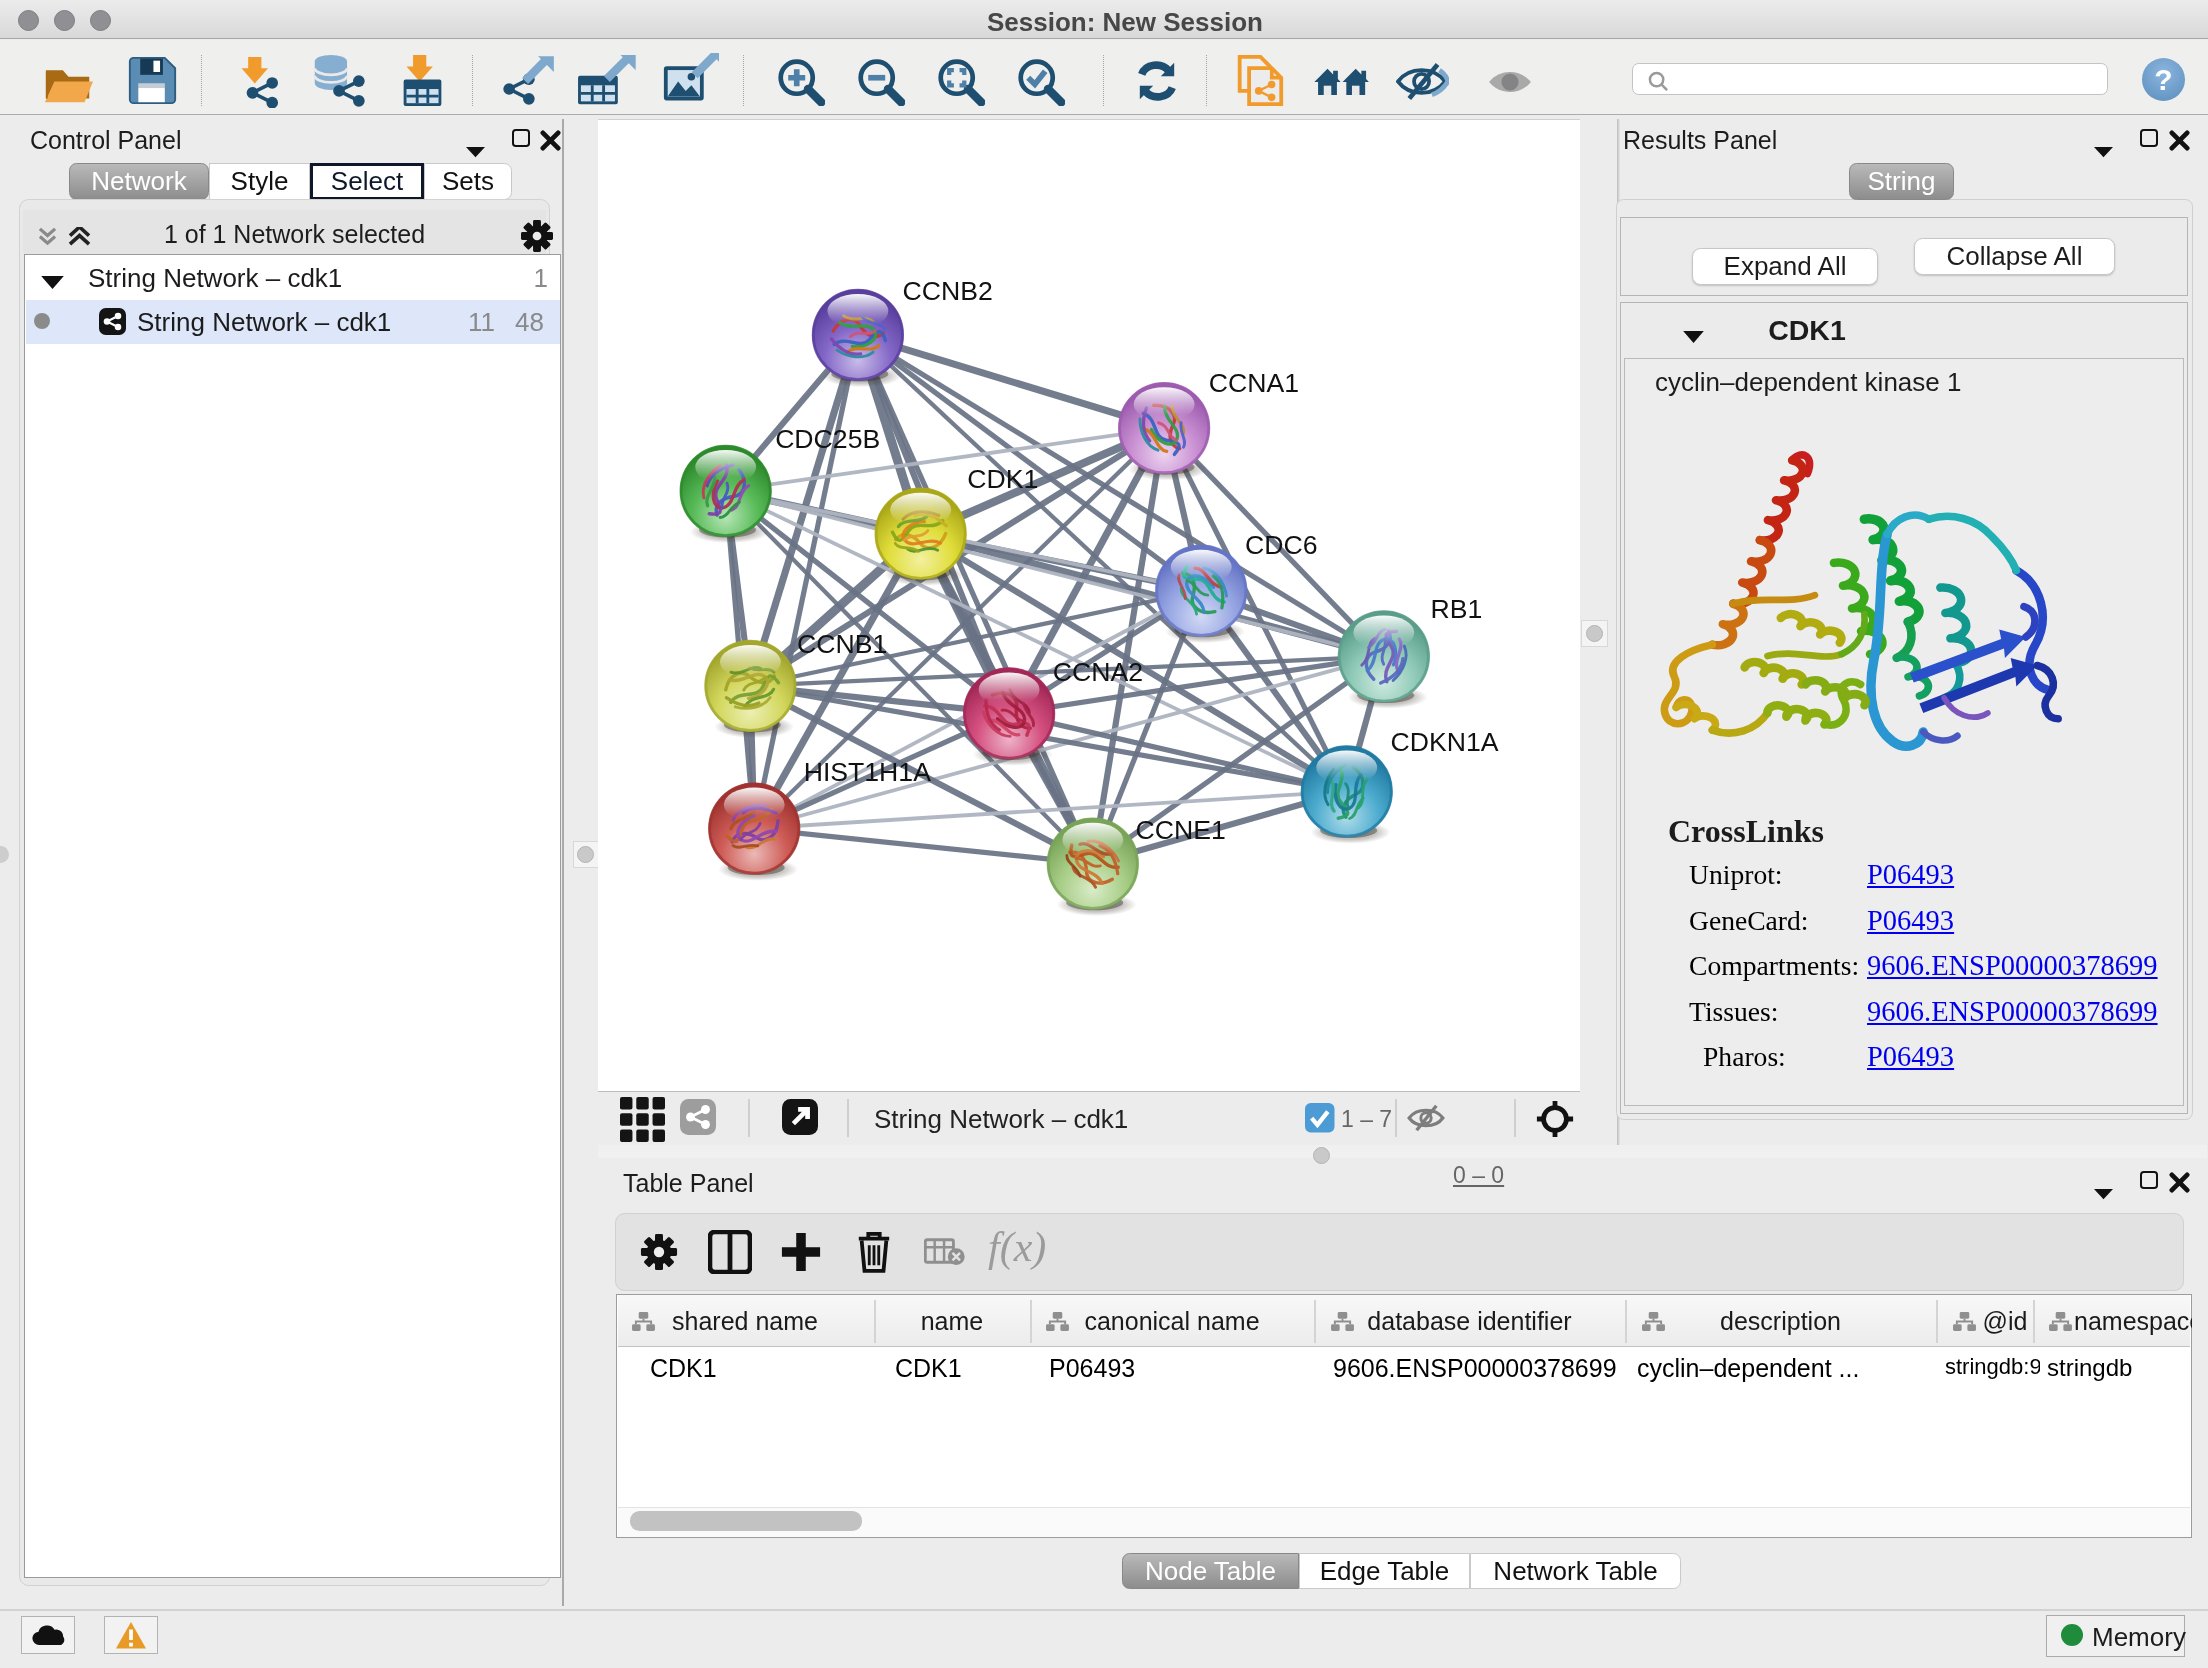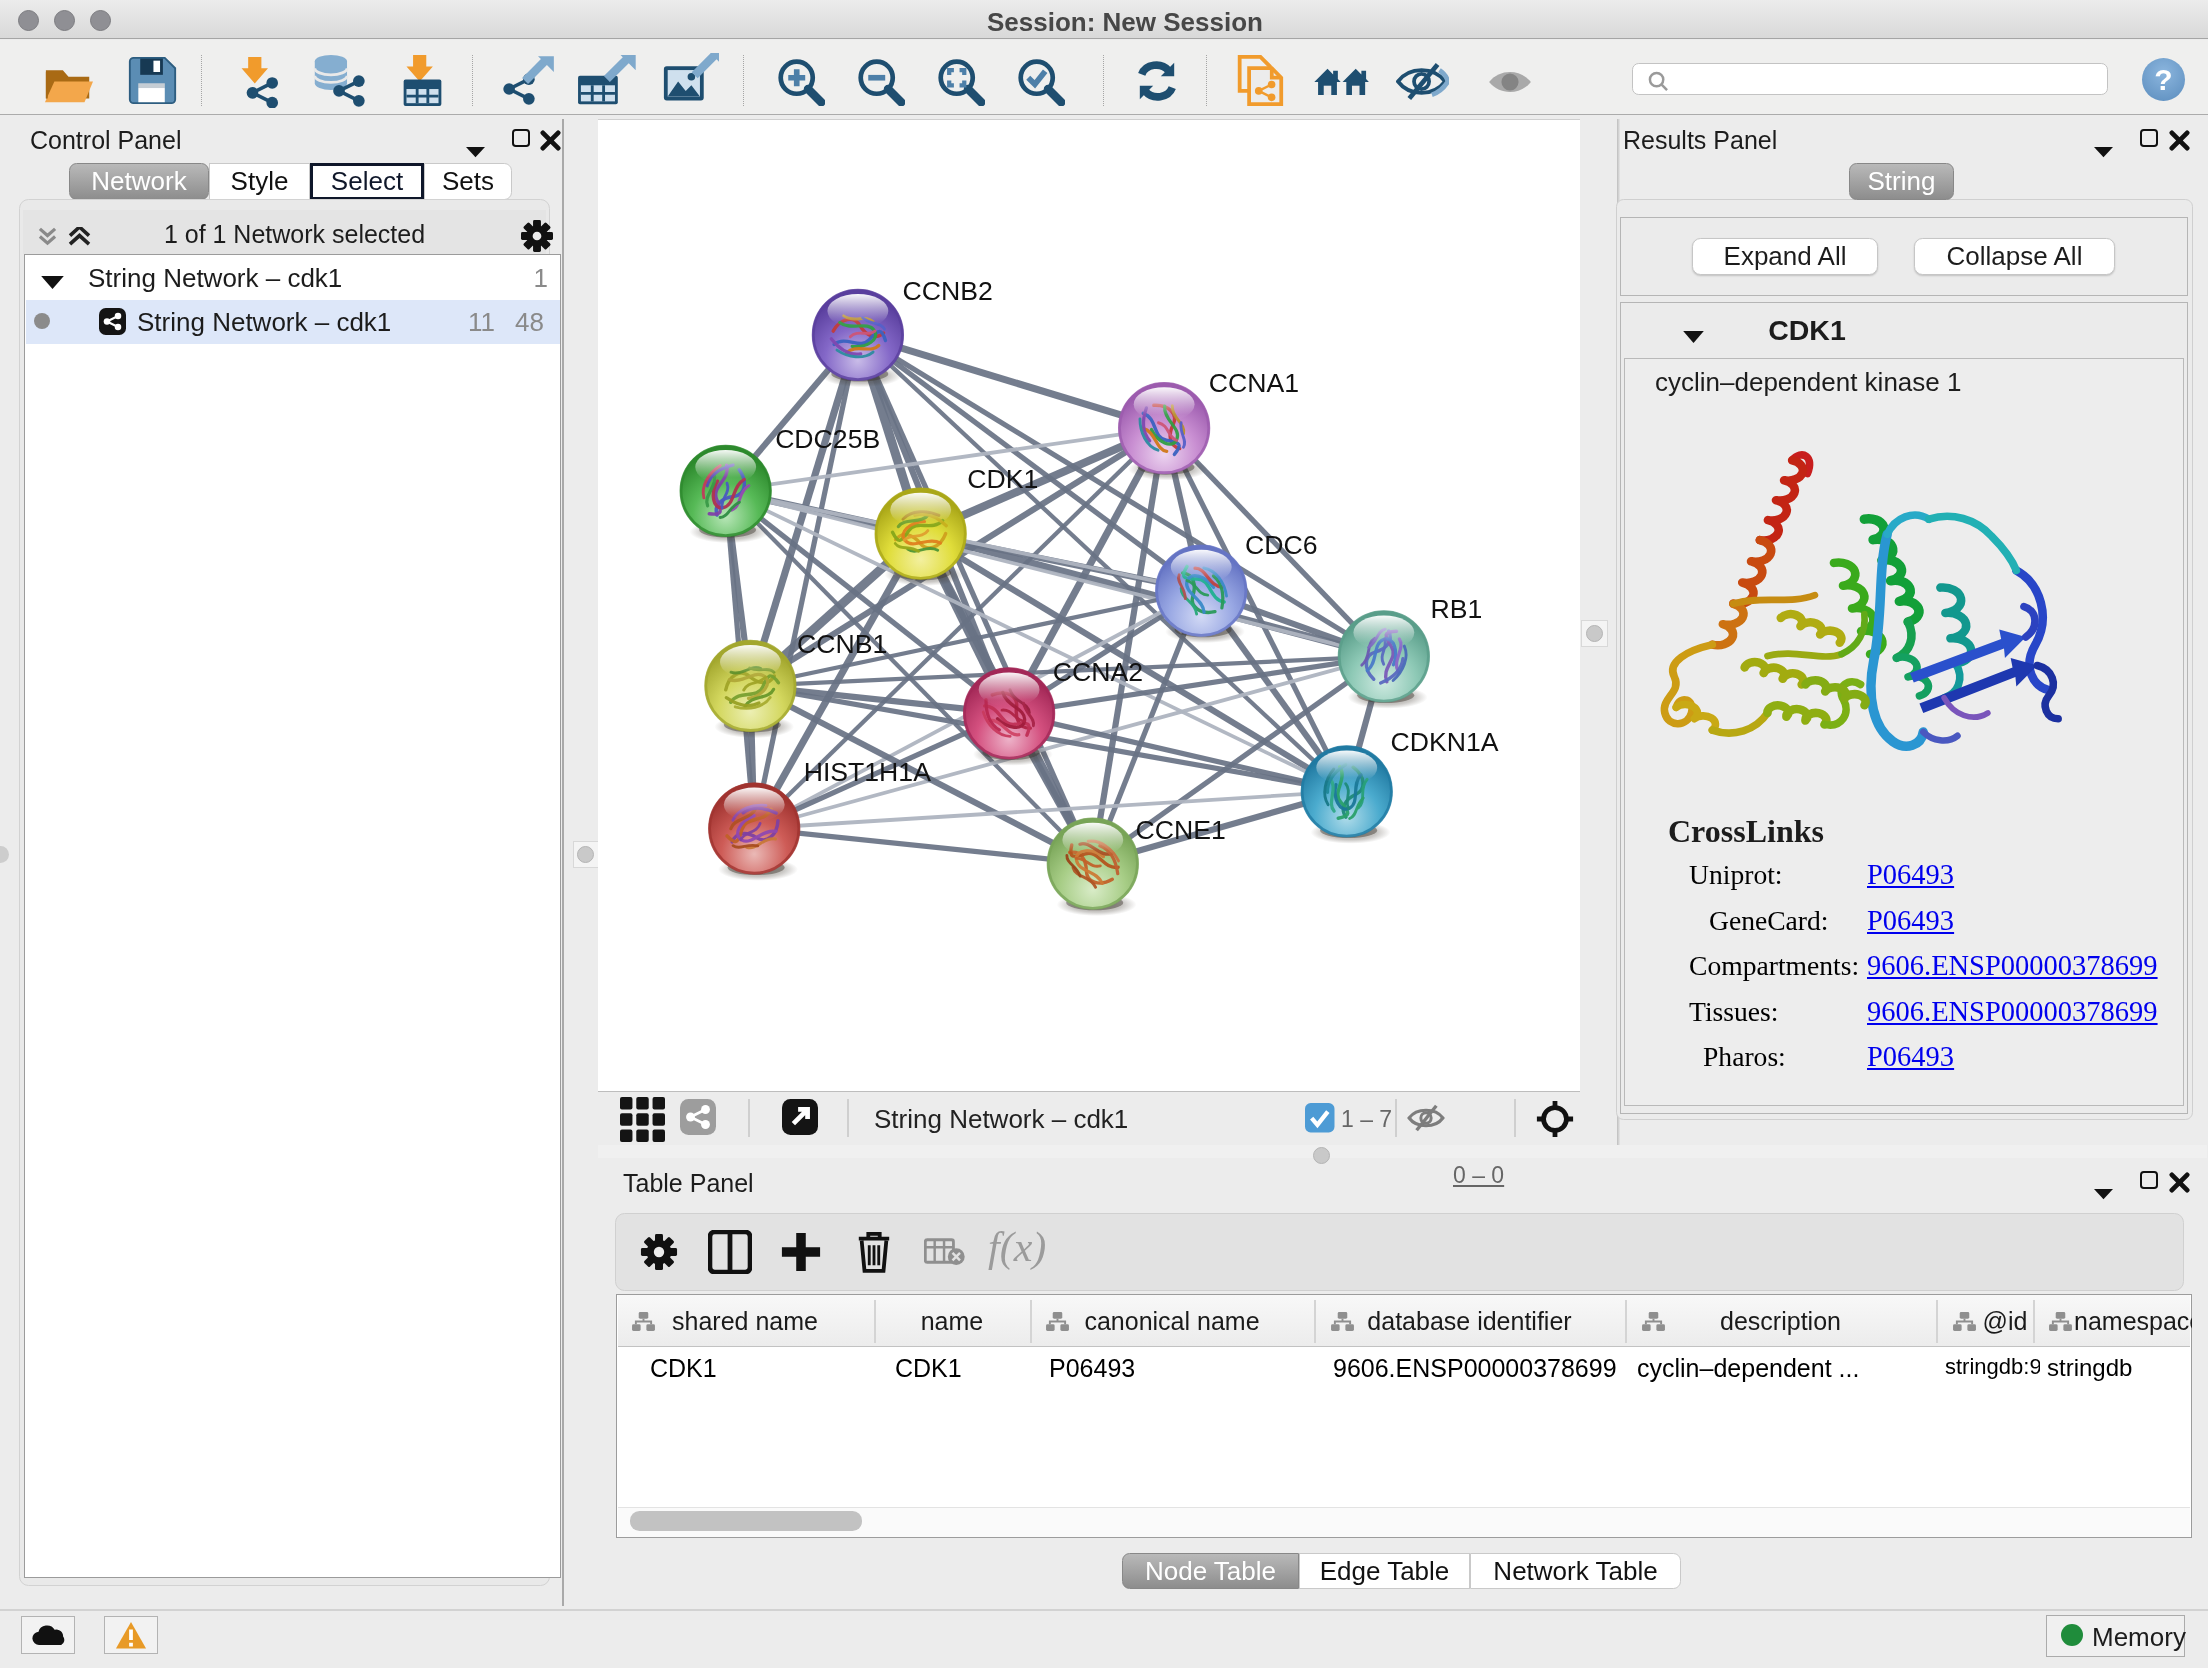--- a/index.html
+++ b/index.html
@@ -560,21 +560,21 @@
 <div style="position:absolute;left:2093px;top:135px;width:21px;height:13.3px;"><svg width="21" height="13.3" viewBox="0 0 22 14" style="">
       <path d="M1 2 L21 2 L11 13 Z" fill="#111"></path>
     </svg></div>
 <div class="abs" style="left:2140px;top:129px;width:18px;height:18px;border:2.4px solid #111;border-radius:3.8px;"></div>
 <div style="position:absolute;left:2169px;top:128px;width:21px;height:21px;"><svg width="21" height="21" viewBox="0 0 22 22" style="">
       <path d="M3 3 L19 19 M19 3 L3 19" stroke="#111" stroke-width="5" stroke-linecap="round"></path>
     </svg></div>
 <div class="abs" style="left:1616px;top:199px;width:577px;height:921px;background:#ebebeb;border:1.9px solid #cfcfcf;border-radius:7.6px;"></div>
 <div class="abs ctr" style="left:1849px;top:163px;width:105px;height:37px;background:linear-gradient(#b9b9b9,#8d8d8d);color:#fff;border:1px solid #888;border-radius:7.6px;font-size:26px;">String</div>
 <div class="abs" style="left:1620px;top:217px;width:568px;height:79px;border:1.9px solid #b5b5b5;background:#ebebeb;"></div>
-<div class="abs ctr" style="left:1692px;top:238px;width:186px;height:37px;background:#fff;border:1px solid #c6c6c6;border-radius:8.6px;box-shadow:0 1px 1.9px rgba(0,0,0,0.18);font-size:26px;">Expand All</div>
+<div class="abs ctr" style="left:1692px;top:248px;width:186px;height:37px;background:#fff;border:1px solid #c6c6c6;border-radius:8.6px;box-shadow:0 1px 1.9px rgba(0,0,0,0.18);font-size:26px;">Expand All</div>
 <div class="abs ctr" style="left:1914px;top:238px;width:201px;height:37px;background:#fff;border:1px solid #c6c6c6;border-radius:8.6px;box-shadow:0 1px 1.9px rgba(0,0,0,0.18);font-size:26px;">Collapse All</div>
 <div class="abs" style="left:1620px;top:302px;width:568px;height:812px;border:1.9px solid #b5b5b5;background:#ebebeb;"></div>
 <div style="position:absolute;left:1682px;top:321px;width:23px;height:15px;"><svg width="23" height="15" viewBox="0 0 24 16" style="">
       <path d="M1 2 L23 2 L12 15 Z" fill="#111"></path>
     </svg></div>
 <div class="abs" style="left:1712px;top:314px;width:190px;text-align:center;font-size:28.5px;font-weight:bold;">CDK1</div>
 <div class="abs" style="left:1624px;top:358px;width:560px;height:748px;border:1.9px solid #b9b9b9;background:#ededed;"></div>
 <div class="abs" style="left:1655px;top:367px;font-size:26px;">cyclin–dependent kinase 1</div>
 <div class="abs" style="left:1638px;top:428px;"><svg width="447" height="342" viewBox="0 0 470 360" style="">
       <path d="M178 48 C 186 30, 172 22, 162 34" fill="none" stroke="#c81e1e" stroke-width="8" stroke-linecap="round" stroke-linejoin="round"></path>
@@ -605,21 +605,21 @@
       <path d="M300 320 C 310 330, 326 332, 336 324" fill="none" stroke="#4a58c0" stroke-width="7" stroke-linecap="round" stroke-linejoin="round"></path>
       <path d="M150 200 a 11 7.7 0 1 1 20.7 8.7 a 11 7.7 0 1 1 20.7 8.7 a 11 7.7 0 1 1 20.7 8.7 " fill="none" stroke="#b0ac12" stroke-width="9" stroke-linecap="round" stroke-linejoin="round"></path>
       <path d="M100 185 C 130 176, 160 186, 186 176" fill="none" stroke="#c68c12" stroke-width="7" stroke-linecap="round" stroke-linejoin="round"></path>
       <path d="M136 240 C 166 232, 192 246, 214 238" fill="none" stroke="#9aaa12" stroke-width="7" stroke-linecap="round" stroke-linejoin="round"></path>
       <path d="M176 270 a 10 7.0 0 1 1 20.7 7.3 a 10 7.0 0 1 1 20.7 7.3 a 10 7.0 0 1 1 20.7 7.3 " fill="none" stroke="#84ac14" stroke-width="9" stroke-linecap="round" stroke-linejoin="round"></path>
       <path d="M214 238 C 232 230, 240 214, 238 196" fill="none" stroke="#62aa18" stroke-width="7" stroke-linecap="round" stroke-linejoin="round"></path>
     </svg></div>
 <div class="abs" style="left:1668px;top:813px;font-family:'Liberation Serif',serif;font-size:32px;font-weight:bold;">CrossLinks</div>
 <div class="abs" style="left:1689px;top:859px;font-family:'Liberation Serif',serif;font-size:27.6px;color:#000;">Uniprot:</div>
 <div class="abs" style="left:1867px;top:859px;font-family:'Liberation Serif',serif;font-size:28.5px;color:#0000ee;text-decoration:underline;white-space:nowrap;">P06493</div>
-<div class="abs" style="left:1689px;top:905px;font-family:'Liberation Serif',serif;font-size:27.6px;color:#000;margin-left:20px;">GeneCard:</div>
+<div class="abs" style="left:1689px;top:905px;font-family:'Liberation Serif',serif;font-size:27.6px;color:#000;">GeneCard:</div>
 <div class="abs" style="left:1867px;top:905px;font-family:'Liberation Serif',serif;font-size:28.5px;color:#0000ee;text-decoration:underline;white-space:nowrap;">P06493</div>
 <div class="abs" style="left:1689px;top:950px;font-family:'Liberation Serif',serif;font-size:27.6px;color:#000;">Compartments:</div>
 <div class="abs" style="left:1867px;top:950px;font-family:'Liberation Serif',serif;font-size:28.5px;color:#0000ee;text-decoration:underline;white-space:nowrap;">9606.ENSP00000378699</div>
 <div class="abs" style="left:1689px;top:996px;font-family:'Liberation Serif',serif;font-size:27.6px;color:#000;">Tissues:</div>
 <div class="abs" style="left:1867px;top:996px;font-family:'Liberation Serif',serif;font-size:28.5px;color:#0000ee;text-decoration:underline;white-space:nowrap;">9606.ENSP00000378699</div>
 <div class="abs" style="left:1703px;top:1041px;font-family:'Liberation Serif',serif;font-size:27.6px;color:#000;">Pharos:</div>
 <div class="abs" style="left:1867px;top:1041px;font-family:'Liberation Serif',serif;font-size:28.5px;color:#0000ee;text-decoration:underline;white-space:nowrap;">P06493</div>
 <div class="abs" style="left:623px;top:1169px;font-size:25px;">Table Panel</div>
 <div style="position:absolute;left:2093px;top:1177px;width:21px;height:13.3px;"><svg width="21" height="13.3" viewBox="0 0 22 14" style="">
       <path d="M1 2 L21 2 L11 13 Z" fill="#111"></path>

